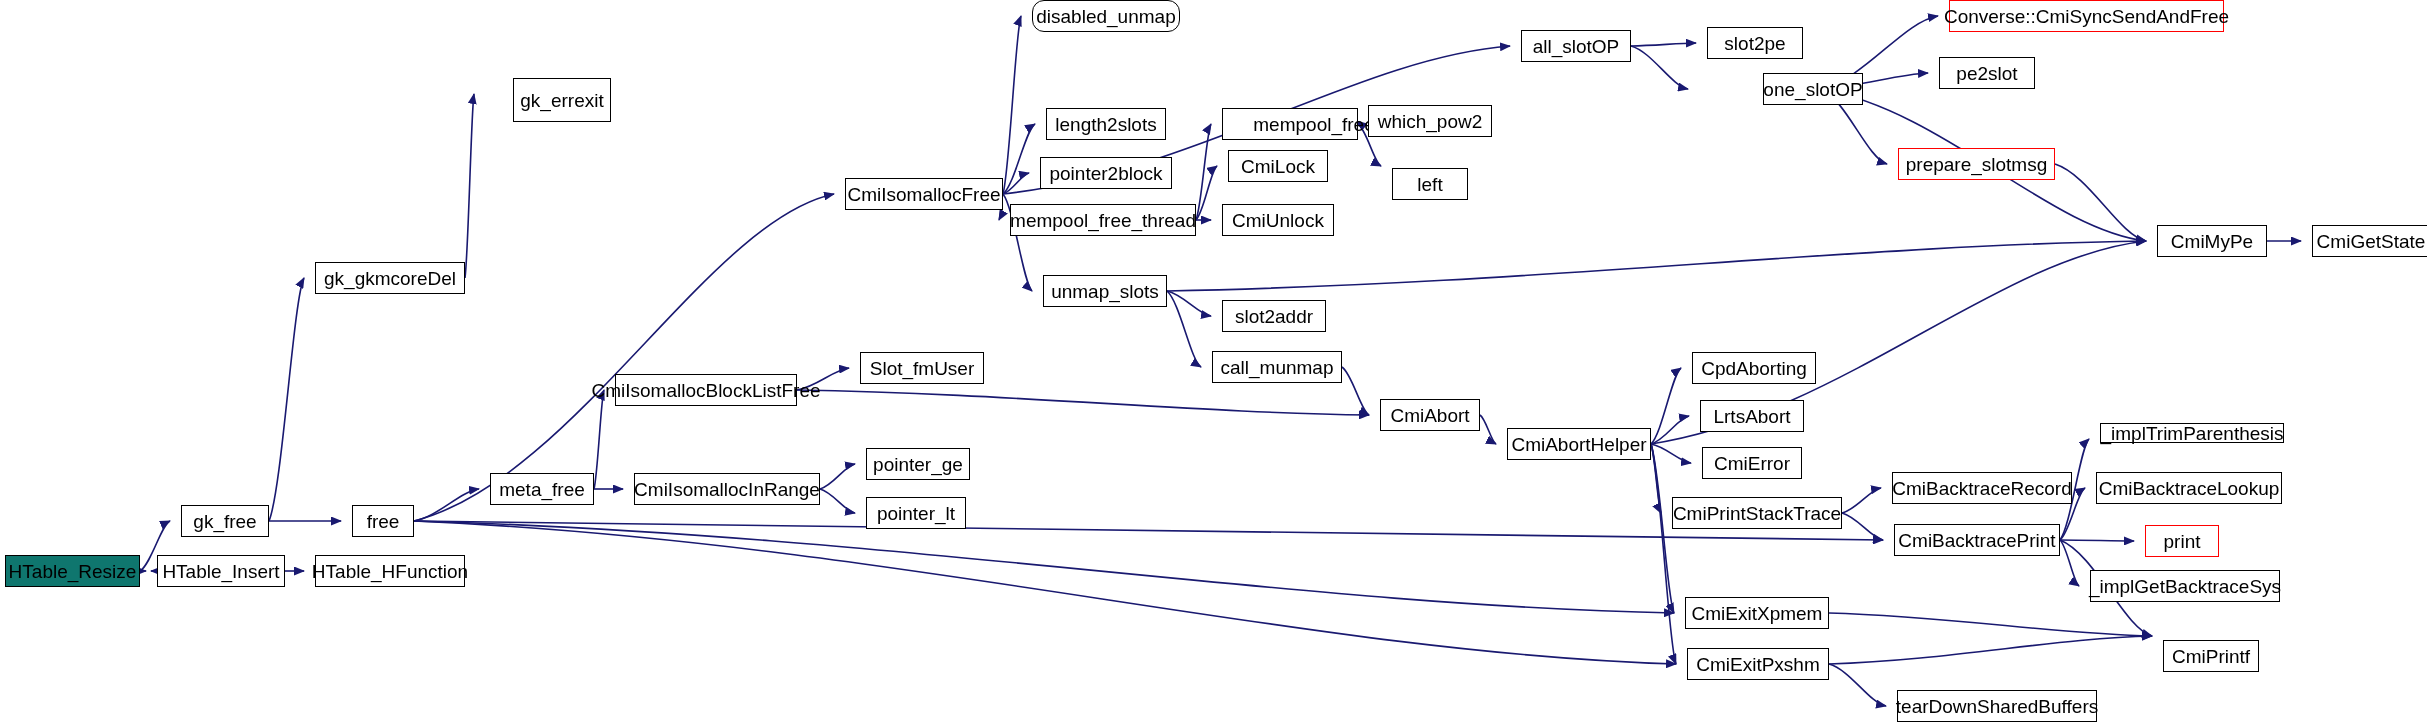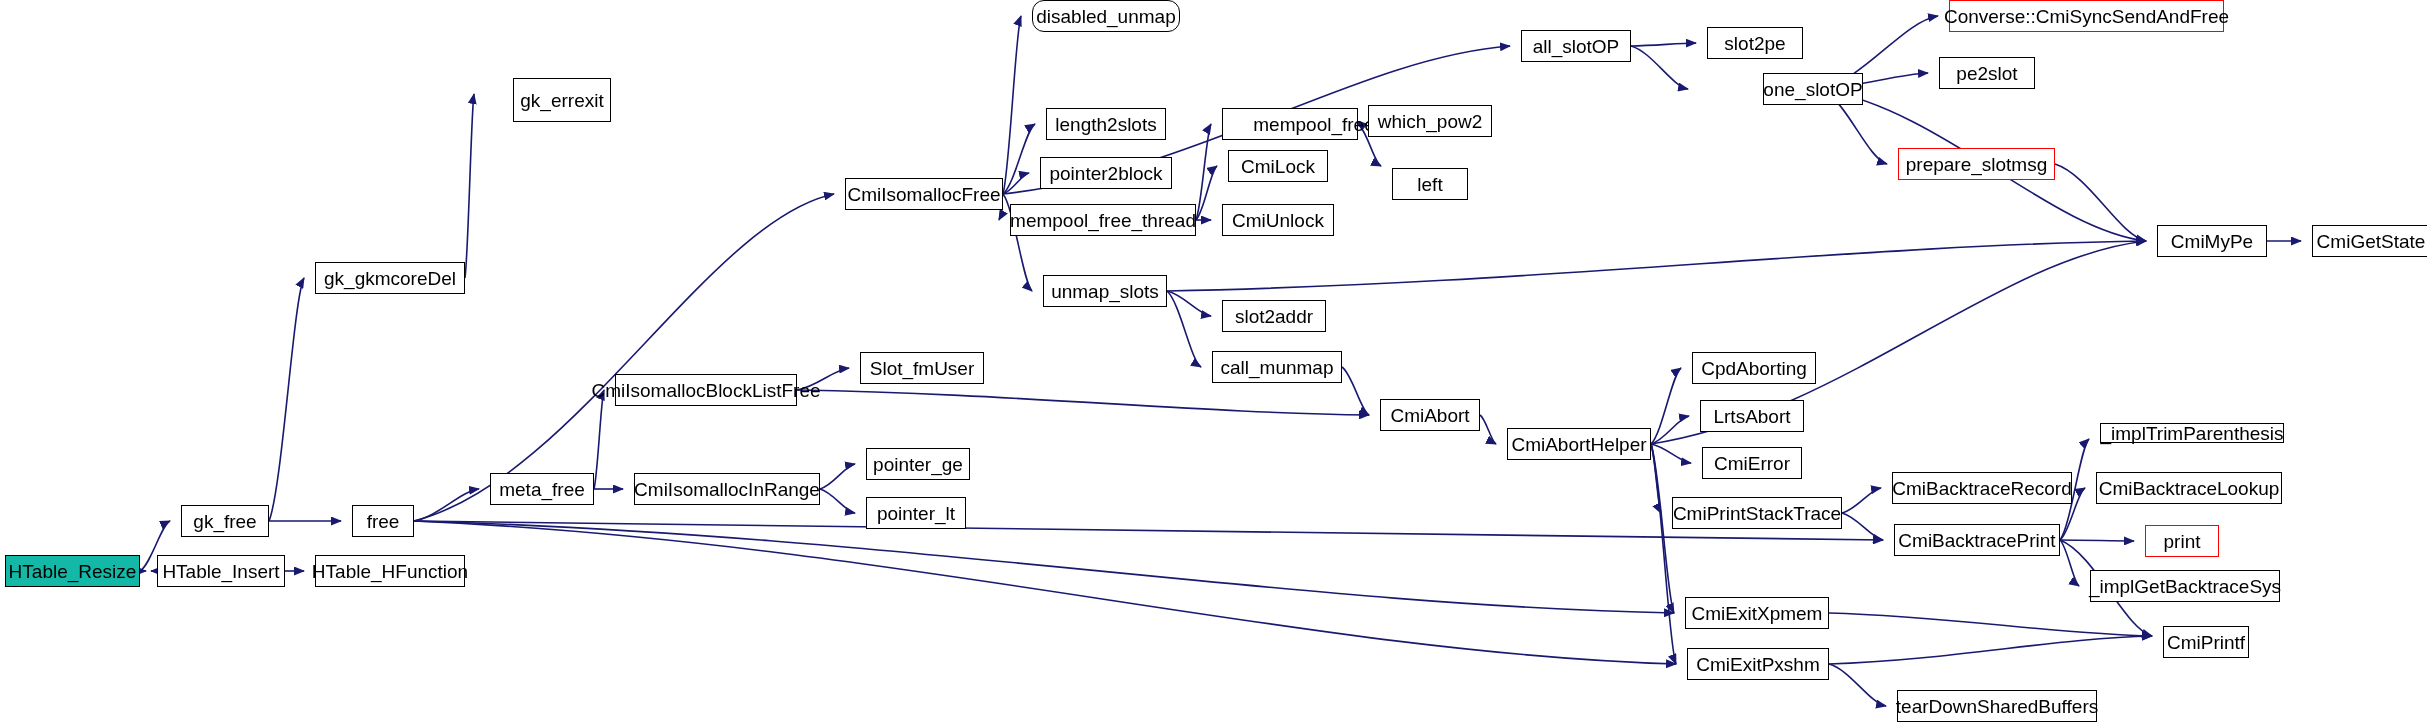--- a/index.html
+++ b/index.html
@@ -3,21 +3,21 @@
 <meta charset="utf-8">
 <style>
   html,body{margin:0;padding:0;background:#ffffff;}
   #stage{position:relative;width:2427px;height:724px;background:#ffffff;
          font-family:"Liberation Sans","DejaVu Sans",sans-serif;overflow:hidden;}
   svg.edges{position:absolute;left:0;top:0;width:2427px;height:724px;}
   .node{position:absolute;box-sizing:border-box;border:1px solid #000000;
         background:#ffffff;display:flex;align-items:center;justify-content:center;
         color:#000000;font-size:19px;line-height:1;white-space:nowrap;}
   .node.red{border-color:#ff0000;text-align:right;}
-  .node.hl{background:#14b8a6;border-color:#000000;}
+  .node.hl{background:#0f766e;border-color:#000000;}
 </style>
 </head>
 <body>
 
 <div id="stage">
   <svg class="edges" viewBox="0 0 2427 724" preserveAspectRatio="none">
     <defs>
       <marker id="ah" markerWidth="11" markerHeight="9" refX="10" refY="4.5" orient="auto" markerUnits="userSpaceOnUse">
         <path d="M0,0 L11,4.5 L0,9 z" fill="#191970"></path>
       </marker>
@@ -126,16 +126,16 @@
       <div class="node" style="left: 1702px; top: 447px; width: 100px; height: 32px;">CmiError</div>
       <div class="node" style="left: 1672px; top: 497px; width: 170px; height: 32px;">CmiPrintStackTrace</div>
       <div class="node" style="left: 1892px; top: 472px; width: 180px; height: 32px; text-align: center;">CmiBacktraceRecord</div>
       <div class="node" style="left: 1894px; top: 524px; width: 166px; height: 32px;">CmiBacktracePrint</div>
       <div class="node" style="left: 2100px; top: 423px; width: 184px; height: 20px;">_implTrimParenthesis</div>
       <div class="node" style="left: 2096px; top: 472px; width: 186px; height: 32px;">CmiBacktraceLookup</div>
       <div class="node red" style="left: 2145px; top: 525px; width: 74px; height: 32px;">print</div>
       <div class="node" style="left: 2090px; top: 570px; width: 190px; height: 32px;">_implGetBacktraceSys</div>
       <div class="node" style="left: 1685px; top: 597px; width: 144px; height: 32px;">CmiExitXpmem</div>
       <div class="node" style="left: 1687px; top: 648px; width: 142px; height: 32px;">CmiExitPxshm</div>
-      <div class="node" style="left: 2163px; top: 626px; width: 86px; height: 32px;">CmiPrintf</div>
+      <div class="node" style="left: 2163px; top: 640px; width: 96px; height: 32px;">CmiPrintf</div>
       <div class="node" style="left: 1897px; top: 690px; width: 200px; height: 32px;">tearDownSharedBuffers</div>
     </div>
 </div>
 
 </body></html>

